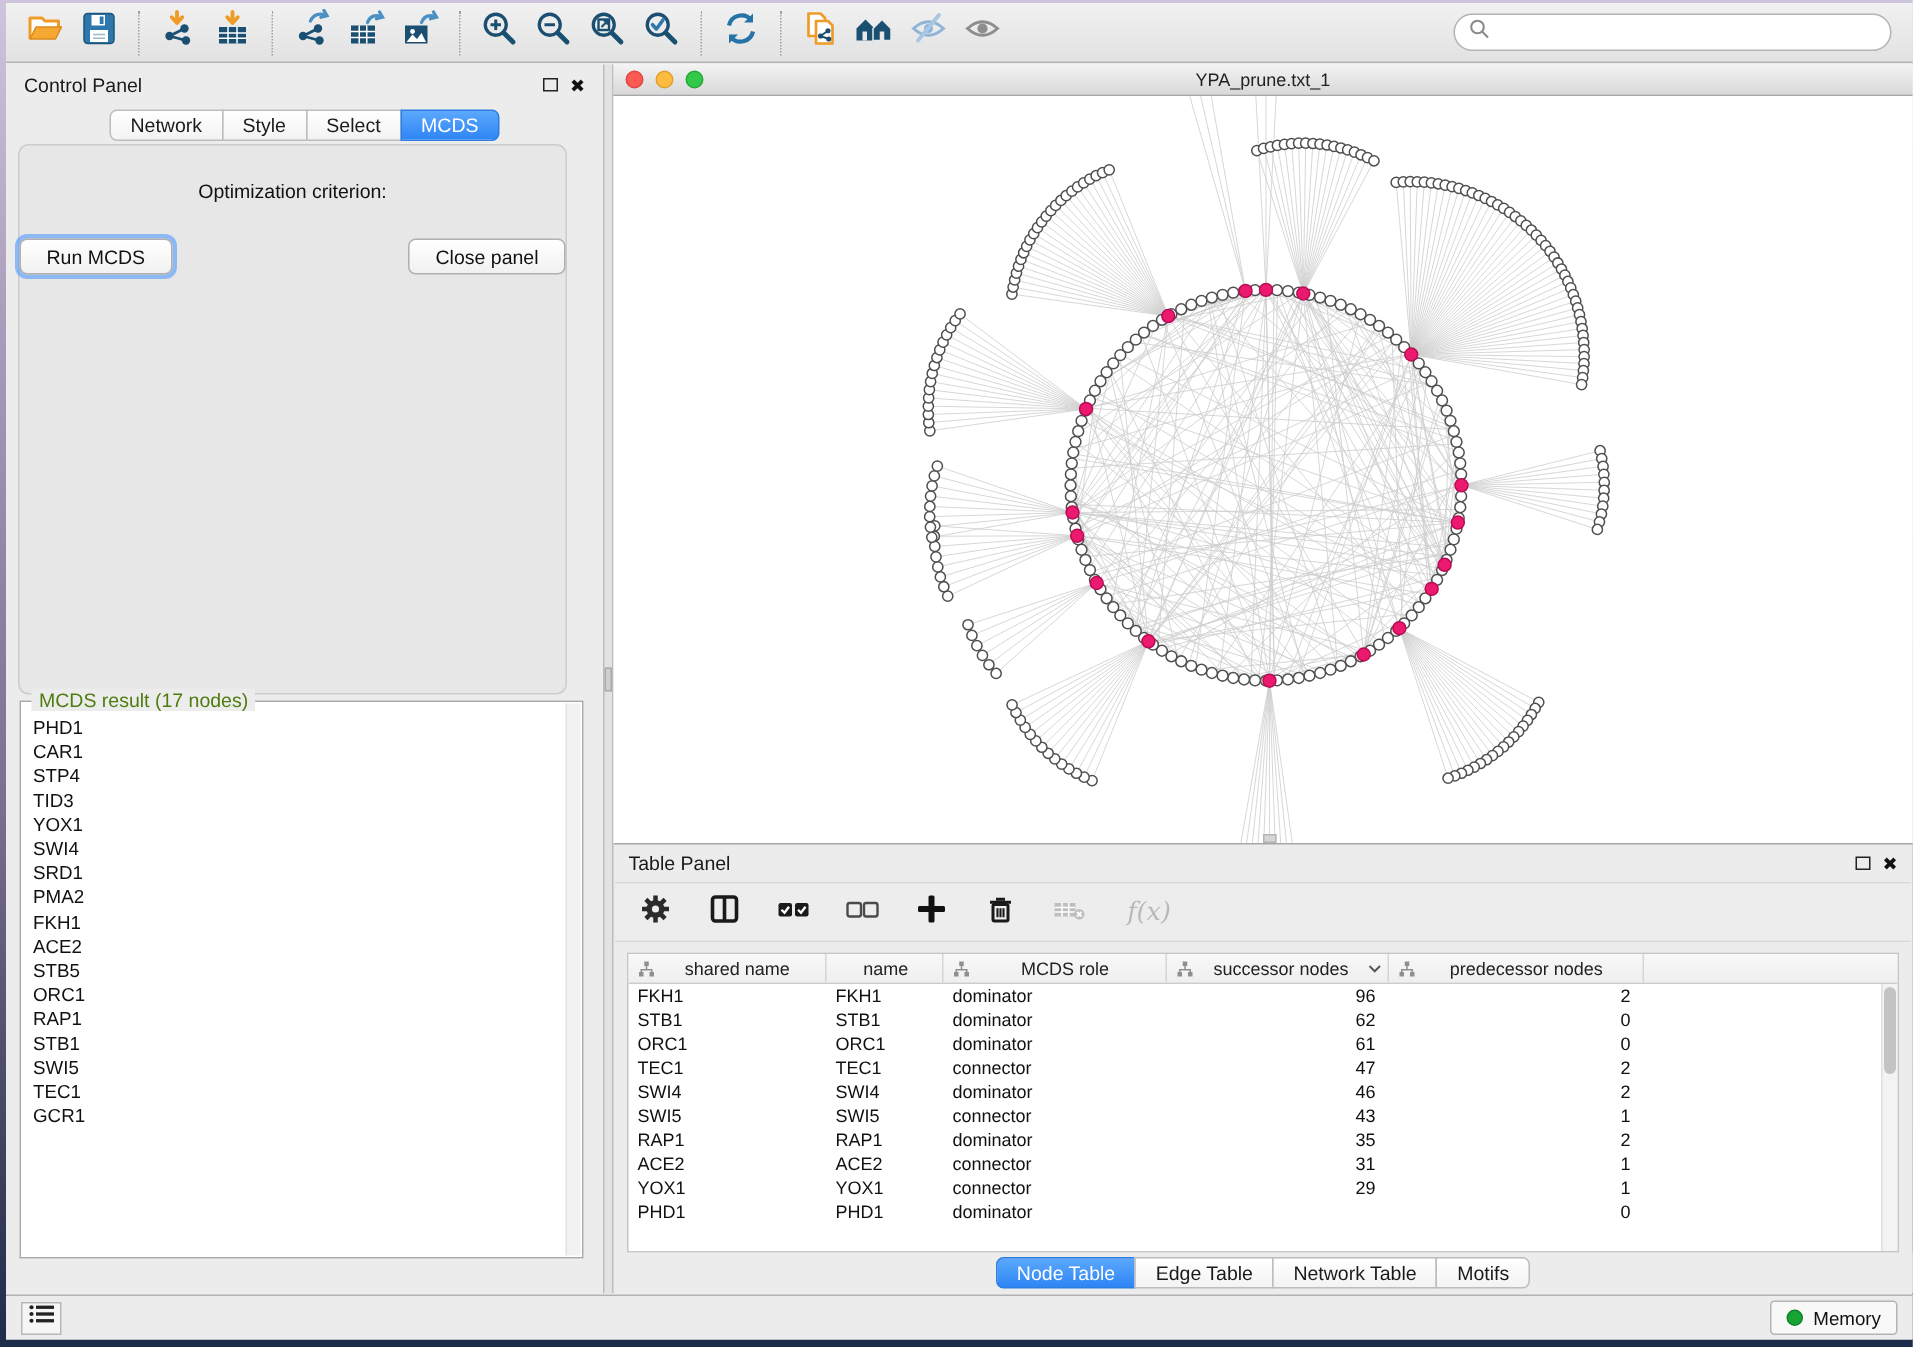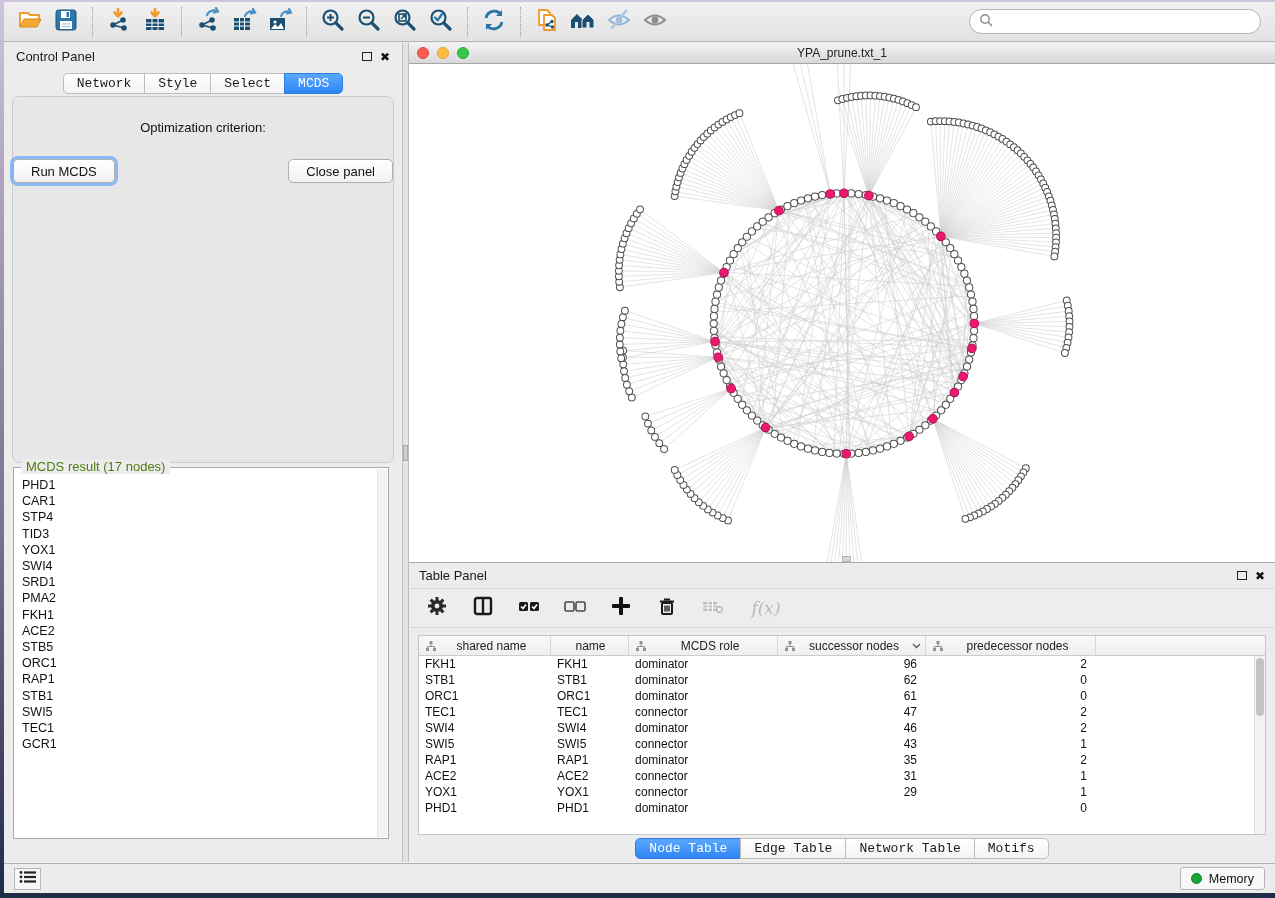--- a/index.html
+++ b/index.html
@@ -24,25 +24,25 @@
   .v-splitter .grip { position:absolute; top:402px; left:0; width:5px; height:16px; background:#cfcfcf; border:1px solid #aaa; }
   .right-col { flex:1; display:flex; flex-direction:column; min-width:0; }
 
   
   .cp-header { height:27px; display:flex; align-items:center; padding:0 12px; font-size:13px; color:#1a1a1a; }
   .win-icons { margin-left:auto; display:flex; align-items:center; gap:8px; }
   .float-icon { width:10px; height:9px; border:1.5px solid #222; display:inline-block; }
   .close-icon { font-size:12px; font-weight:bold; color:#111; line-height:1; font-family:"DejaVu Sans",sans-serif; }
   .cp-tabs { display:flex; justify-content:center; position:relative; z-index:2; margin-top:3px; }
   .seg-tab { padding:2px 13px; font-size:13px; background:linear-gradient(#ffffff,#f3f3f3); border:1px solid #bdbdbd;
-    margin-left:-1px; color:#1a1a1a; white-space:nowrap;font-family:Liberation Mono, monospace; }
+    margin-left:-1px; color:#1a1a1a; white-space:nowrap; }
   .seg-tab:first-child { border-top-left-radius:5px; border-bottom-left-radius:5px; margin-left:0; }
   .seg-tab:last-child { border-top-right-radius:5px; border-bottom-right-radius:5px; }
   .seg-tab.active { background:linear-gradient(#5ba8fc,#2e85f5); border-color:#2d7ce2; color:#fff; }
-  .cp-box { position:absolute; left:8px; right:8px; top:53px; height:367px; background:#e7e7e7;
+  .cp-box { position:absolute; left:8px; right:24px; top:53px; height:367px; background:#e7e7e7;
     border:1px solid #cccccc; border-radius:7px; }
   .opt-label { text-align:center; margin-top:23px; font-size:13px; color:#111; }
   .combo { margin:9px auto 0; width:314px; height:24px; background:#fff; border:1px solid #b5b5b5; border-radius:5px;
     display:flex; align-items:center; position:relative; }
   .combo-text { flex:1; font-size:13px; padding-left:9px; color:#111; white-space:nowrap; overflow:hidden; }
   .combo-stepper { width:19px; height:22px; border-radius:4px; margin-right:1px;
     background:linear-gradient(#83bdf9,#2f80e8); display:flex; flex-direction:column; align-items:center; justify-content:center; gap:2px; }
   .tri-up { width:0; height:0; border-left:3.5px solid transparent; border-right:3.5px solid transparent; border-bottom:4.5px solid #fff; }
   .tri-down { width:0; height:0; border-left:3.5px solid transparent; border-right:3.5px solid transparent; border-top:4.5px solid #fff; }
   .btn-row { display:flex; justify-content:space-between; gap:14px; margin-top:24px; }

